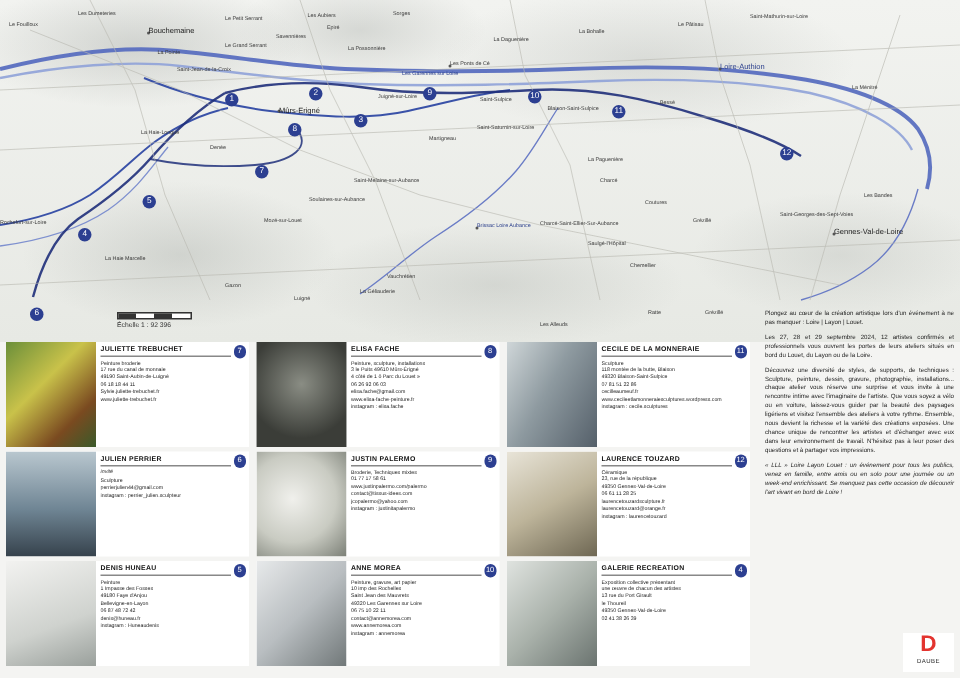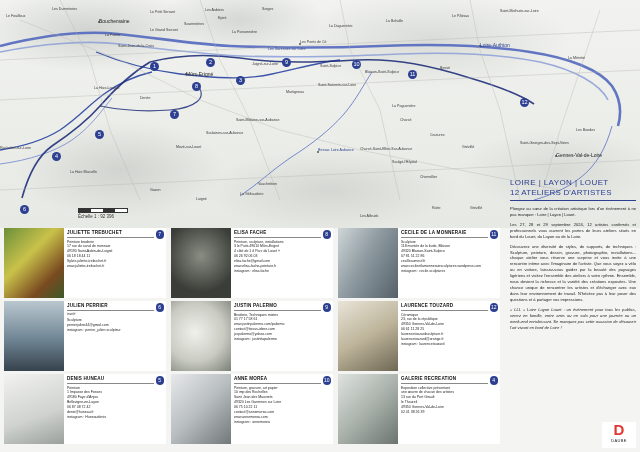--- a/index.html
+++ b/index.html
@@ -316,25 +316,20 @@
         <div class="mapnum" style="left: 408px; top: 70px;">11</div>
         <div class="mapnum" style="left: 520px; top: 98px;">12</div>
       </div>
 
     <div id="scalebar">
       <div class="bar"></div>
       <div>Échelle 1 : 92 396</div>
     </div>
   </div>
 
-  <div id="titleblock">
-    <div class="t1">LOIRE | LAYON | LOUET</div>
-    <div class="t2">12 ATELIERS D'ARTISTES</div>
-    <div class="rule"></div>
-  </div>
 
   <div id="rightcol">
       <p>Plongez au cœur de la création artistique lors d'un événement à ne pas manquer : Loire | Layon | Louet.</p>
       <p>Les 27, 28 et 29 septembre 2024, 12 artistes confirmés et professionnels vous ouvrent les portes de leurs ateliers situés en bord du Louet, du Layon ou de la Loire.</p>
       <p>Découvrez une diversité de styles, de supports, de techniques : Sculpture, peinture, dessin, gravure, photographie, installations... chaque atelier vous réserve une surprise et vous invite à une rencontre intime avec l'imaginaire de l'artiste. Que vous soyez a vélo ou en voiture, laissez-vous guider par la beauté des paysages ligériens et visitez l'ensemble des ateliers à votre rythme. Ensemble, nous devient la richesse et la variété des créations exposées. Une chance unique de rencontrer les artistes et d'échanger avec eux dans leur environnement de travail. N'hésitez pas à leur poser des questions et à partager vos impressions.</p>
       <p class="quote">« LLL » Loire Layon Louet : un événement pour tous les publics, venez en famille, entre amis ou en solo pour une journée ou un week-end enrichissant. Se manquez pas cette occasion de découvrir l'art vivant en bord de Loire !</p>
     </div>
 
   <div id="cards">
       <div class="card" style="left: 0px; top: 0px;">

